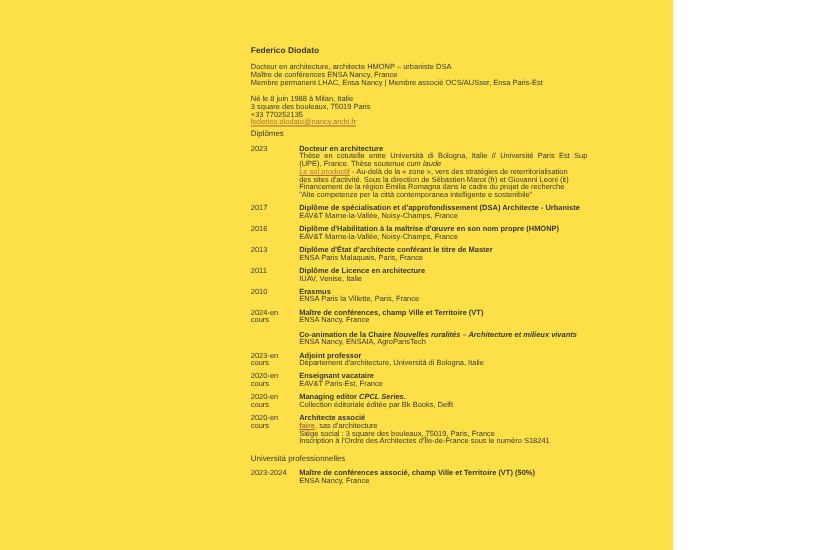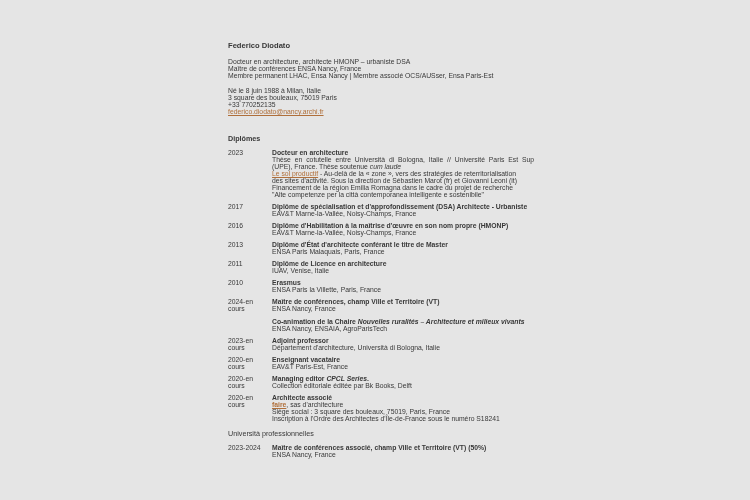--- a/index.html
+++ b/index.html
@@ -1,25 +1,25 @@
 <!DOCTYPE html>
 <html style="--link: #b06f3a;"><head>
 <meta charset="utf-8">
 <style>
   html,body{margin:0;padding:0;background:#ffffff;}
   .canvas{
-    position:relative;width:750px;height:500px;background:#e5e5e5;overflow:hidden;
+    position:relative;width:612px;height:500px;background:#fde047;overflow:hidden;
     font-family:"Liberation Sans","DejaVu Sans",sans-serif;color:#383838;
   }
   .doc{position:absolute;left:228px;top:42px;width:306px;font-size:6.8px;line-height:7px;}
   .name{font-size:7.6px;font-weight:bold;margin-bottom:8px;line-height:8px;}
   .blk{margin-bottom:8px;}
   .blk.contact{margin-bottom:0;}
   .heading{font-size:7.2px;margin:8px 0 6px 0;line-height:8px;}
-  section:first-child .heading{margin-top:20px;font-weight:bold;}
+  section:first-child .heading{margin-top:3px;}
   .entry{display:flex;margin-bottom:5px;}
   .datecol{width:44px;flex:none;}
   .bodycol{flex:1;width:262px;}
   .line{white-space:normal;}
   .jline{text-align:justify;text-align-last:justify;}
   .subblock{margin-top:6px;}
   .lnk{color:var(--link,#b06f3a);text-decoration:underline;cursor:pointer;}
   .b{font-weight:bold;}
   .i{font-style:italic;}
 </style>

